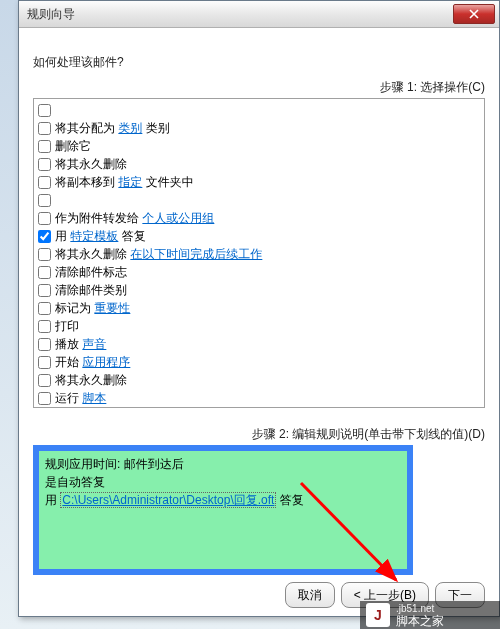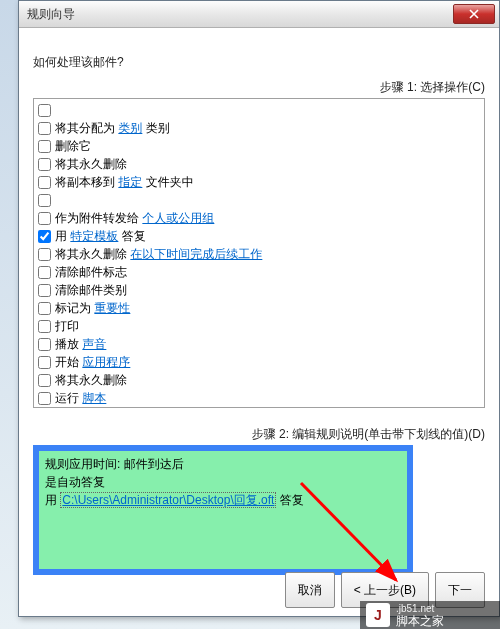--- a/index.html
+++ b/index.html
@@ -11,21 +11,21 @@
 .content { padding:10px 14px 50px 14px;margin-top:12px; }
 .question { margin:4px 0 8px 0; color:#222; }
 .step-label { margin:4px 0 2px 0; color:#222;text-align:right; }
 .listbox { width:452px; height:310px; background:#fff; border:1px solid #a0a0a0; overflow-y:scroll; padding:2px 2px; box-sizing:border-box; }
 .item { display:flex; align-items:center; height:18px; line-height:18px; padding-left:2px; white-space:nowrap; }
 .item input[type=checkbox]{ margin:0 4px 0 0; width:13px; height:13px; }
 .item .txt { color:#000; }
 .lnk { color:#0066cc; text-decoration:underline; cursor:pointer; }
 .descbox { width:380px; height:130px; background:#86efac; border:6px solid #3b82f6; padding:4px 6px; box-sizing:border-box; line-height:18px; color:#000; margin-top:2px; }
 .btnrow { position:absolute; bottom:8px; left:0; right:0; display:flex; justify-content:flex-end; gap:6px; padding-right:14px; }
-.btn { height:36px; padding:0 12px; background:linear-gradient(to bottom,#fdfdfd,#e6e6e6); border:1px solid #8a8a8a; border-radius:2px; font-size:12px; font-family:inherit; cursor:pointer; }
+.btn { height:26px; padding:0 12px; background:linear-gradient(to bottom,#fdfdfd,#e6e6e6); border:1px solid #8a8a8a; border-radius:8px; font-size:12px; font-family:inherit; cursor:pointer; }
 .watermark { position:absolute; right:0; bottom:0; width:140px; height:28px; background:rgba(0,0,0,0.55); color:#fff; font-size:12px; display:flex; align-items:center; padding-left:36px; box-sizing:border-box; }
 .wm-icon { position:absolute; left:6px; top:2px; width:24px; height:24px; background:#fff; border-radius:3px; display:flex; align-items:center; justify-content:center; color:#9b1c1c; font-weight:bold; font-size:14px; }
 .arrow { position:absolute; pointer-events:none; }
 ::-webkit-scrollbar { width:16px; }
 ::-webkit-scrollbar-track { background:#f0f0f0; border-left:1px solid #ccc; }
 ::-webkit-scrollbar-thumb { background:linear-gradient(to right,#e8e8e8,#c8c8c8); border:1px solid #999; }
 </style>
 </head>
 <body>
 

